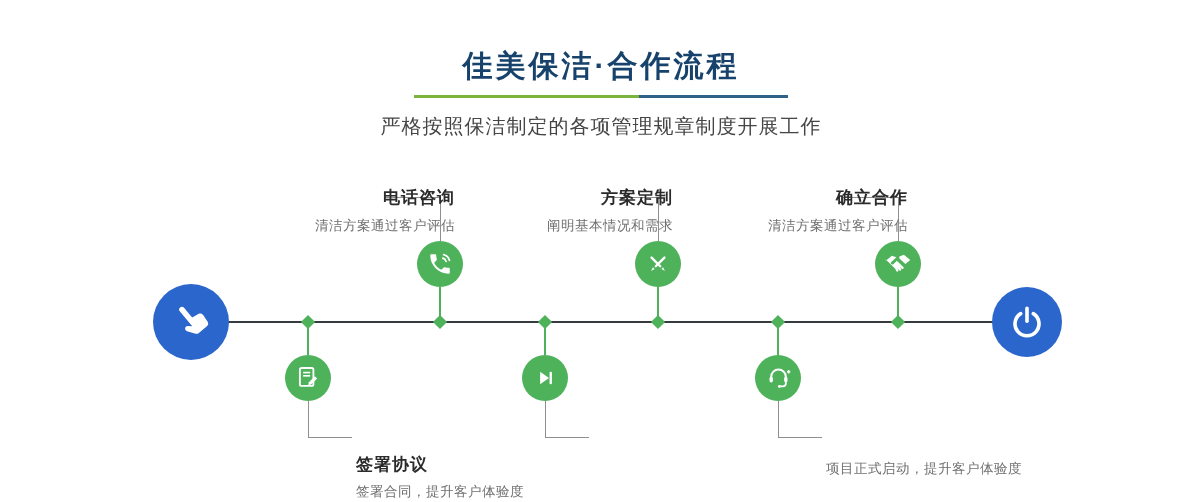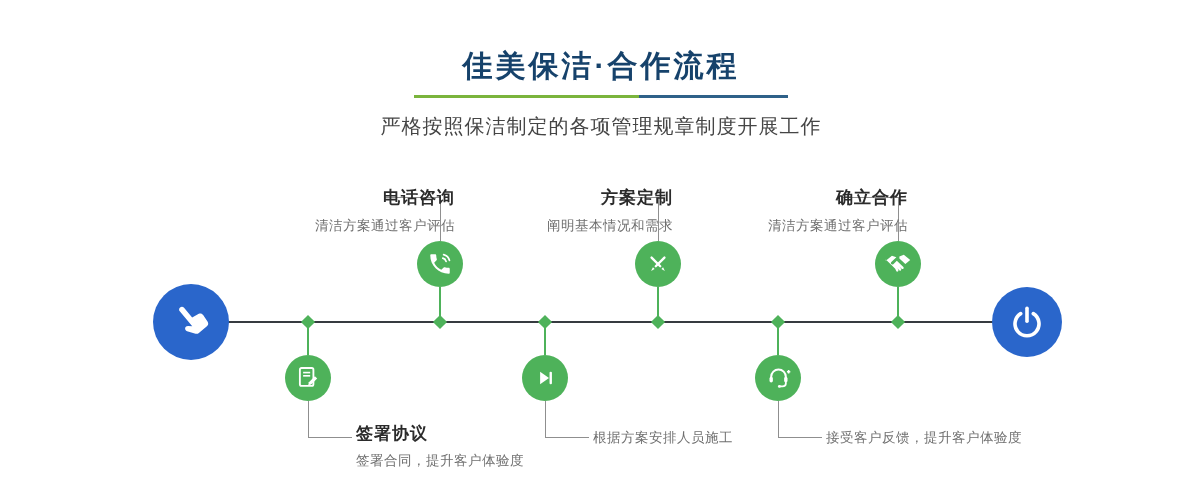--- a/index.html
+++ b/index.html
@@ -68,21 +68,21 @@
   
   .conn-h { position: absolute; height: 1px; background: #8f8f8f; }
   .conn-v { position: absolute; width: 1px;  background: #8f8f8f; }
 
   
   .label-top {
     position: absolute; top: 186px; width: 220px;
     text-align: right;
   }
   .label-bottom {
-    position: absolute; top: 422px; width: 300px;
+    position: absolute; top: 453px; width: 300px;
     text-align: left;
     font-family: Liberation Serif, serif;
   }
   .step-title { font-size: 17px; font-weight: bold; color: #2b2b2b; letter-spacing: 1px; }
   .step-desc  { font-size: 13.5px; color: #6f6f6f; margin-top: 8px; letter-spacing: 0.5px; }
   .label-bottom .step-desc { margin-top: 7px; }
 </style>
 </head>
 <body>
 
@@ -185,33 +185,32 @@
   <div class="vlink bottom" style="left:544px"></div>
   <div class="node bottom" style="left:522px">
     <svg viewBox="0 0 24 24" width="26" height="26" fill="#fff">
       <path d="M7.5 6.2v11.6l8.2-5.8z"></path>
       <rect x="16.2" y="6.2" width="2.2" height="11.6" rx="1"></rect>
     </svg>
   </div>
   <div class="conn-v" style="left:545px; top:401px; height:36px;"></div>
   <div class="conn-h" style="left:545px; top:437px; width:44px;"></div>
   <div class="label-bottom" style="left:593px">
-    <div class="step-desc">根据方案安排人员施工</div>
   </div>
 
   <div class="vlink bottom" style="left:777px"></div>
   <div class="node bottom" style="left:755px">
     <svg viewBox="0 0 24 24" width="27" height="27">
       <path d="M5.5 11.5v-1a6.5 6.5 0 0 1 13 0v1" fill="none" stroke="#fff" stroke-width="1.8" stroke-linecap="round"></path>
       <rect x="4" y="10.5" width="3" height="5" rx="1.5" fill="#fff"></rect>
       <rect x="17" y="10.5" width="3" height="5" rx="1.5" fill="#fff"></rect>
       <path d="M18.5 15.5v1.2c0 1.5-1.2 2.3-3 2.3h-2" fill="none" stroke="#fff" stroke-width="1.6" stroke-linecap="round"></path>
       <circle cx="12.8" cy="19" r="1.3" fill="#fff"></circle>
       <path d="M19.5 6h3M21 4.5v3" stroke="#fff" stroke-width="1.4"></path>
     </svg>
   </div>
   <div class="conn-v" style="left:778px; top:401px; height:36px;"></div>
   <div class="conn-h" style="left:778px; top:437px; width:44px;"></div>
   <div class="label-bottom" style="left:826px">
-    <div class="step-desc">接受客户反馈，提升客户体验度</div>
+    <div class="step-desc">项目正式启动，提升客户体验度</div>
   </div>
 
 </div>
 
 </body></html>

